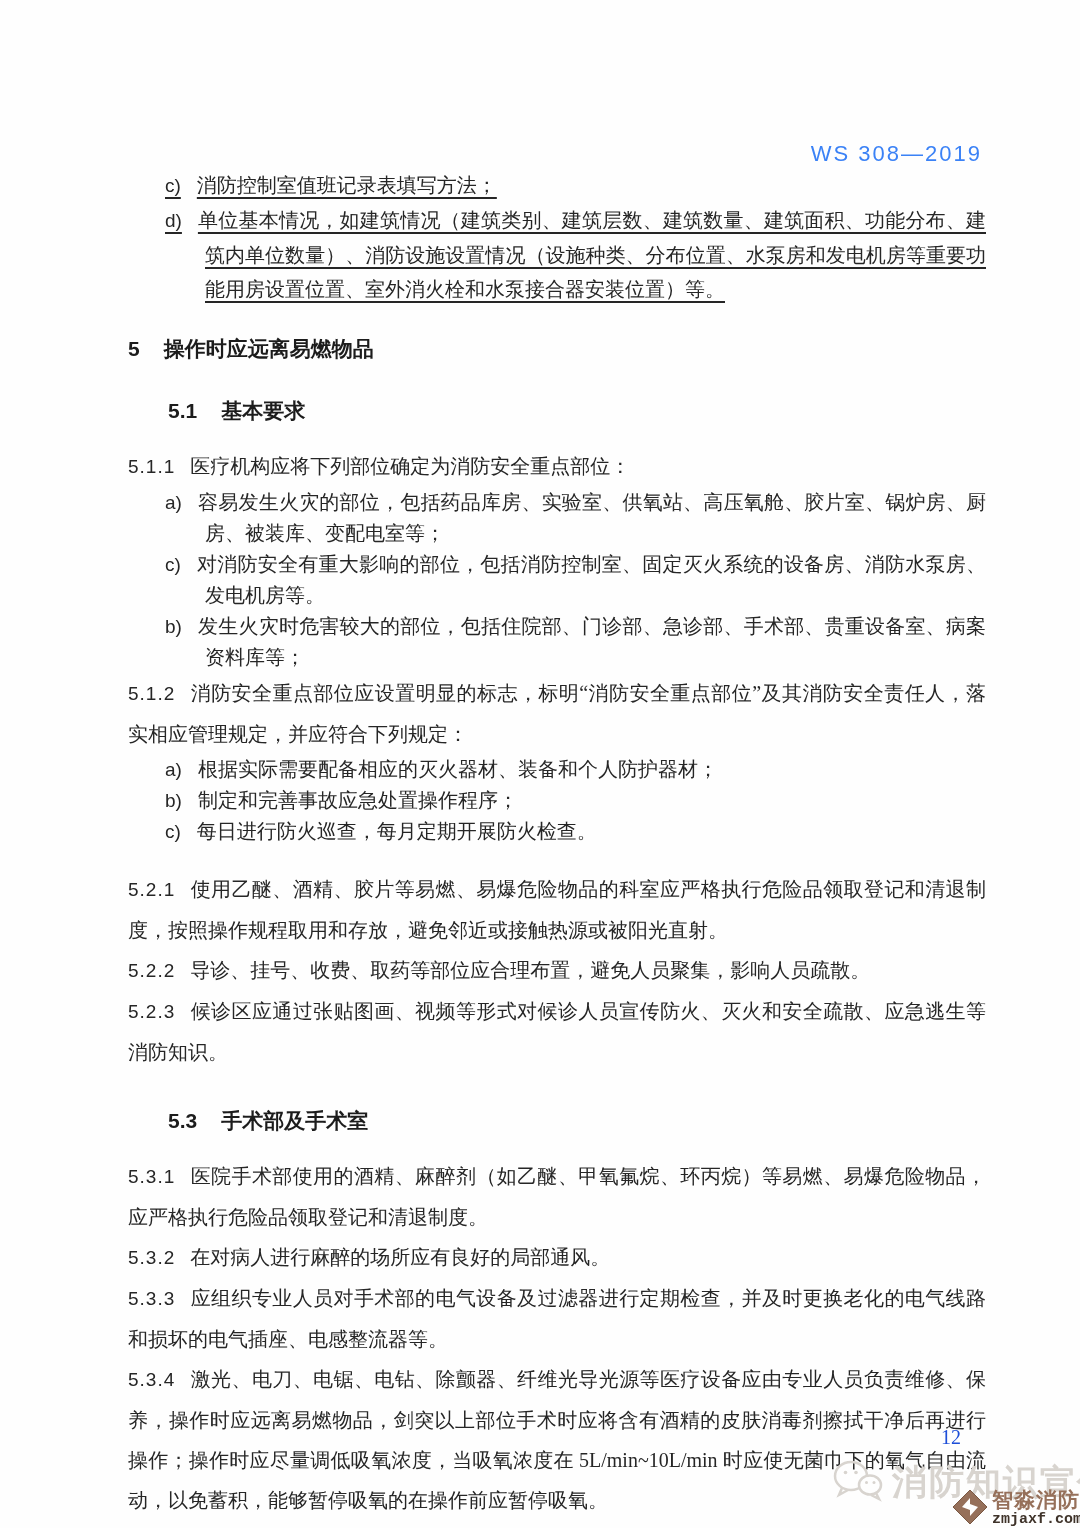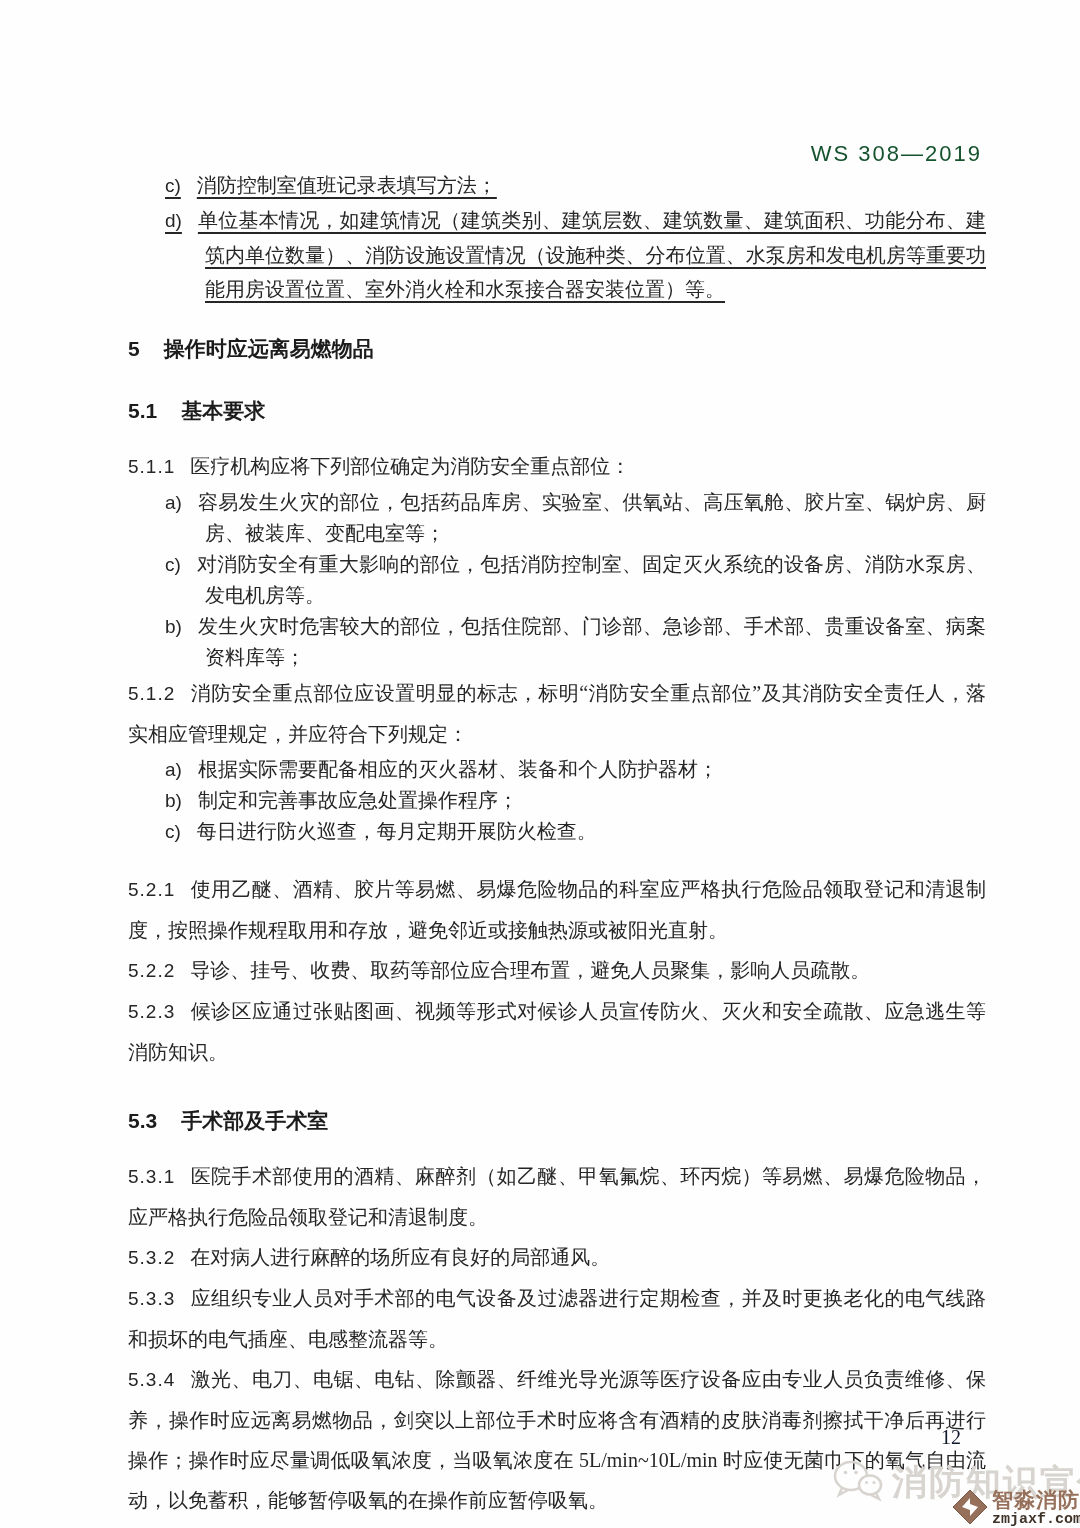--- a/index.html
+++ b/index.html
@@ -14,21 +14,21 @@
     background:#fefefe;
     color:#262626;
     overflow:hidden;
   }
   .doc-code{
     position:absolute;
     top:141px;right:98px;
     font-family:"Liberation Sans", sans-serif;
     font-size:22px;
     letter-spacing:2px;
-    color:#14532d;
+    color:#3b82f6;
     margin-left:9px;
   }
   .content{
     position:absolute;
     top:168px;left:128px;
     width:858px;
   }
   
   .li{
     font-size:20px;
@@ -56,20 +56,21 @@
     margin-top:30px;
     color:#1c1c1c;
   }
   .h2{
     font-family:"Liberation Sans", sans-serif;
     font-weight:700;
     font-size:21px;
     line-height:26px;
     margin-top:36px;
     color:#1c1c1c;
+    margin-left:40px;
   }
   .h1 .num,.h2 .num{margin-right:24px;}
   .clause{
     font-size:20px;
     line-height:40px;
     text-align:justify;
     text-align-last:left;
     margin:0;
   }
   .clause .num{
@@ -77,21 +78,21 @@
     font-size:19px;
     letter-spacing:1px;
     margin-right:15px;
   }
   .mt22{margin-top:22px;}
   
   .page-number{
     position:absolute;
     top:1426px;left:941px;
     font-size:20px;
-    color:#0f172a;
+    color:#1d4ed8;
   }
   .watermark{
     position:absolute;
     top:1458px;left:832px;
     display:flex;
     align-items:center;
     gap:8px;
     color:#d8d4cf;
   }
   .watermark-text{

